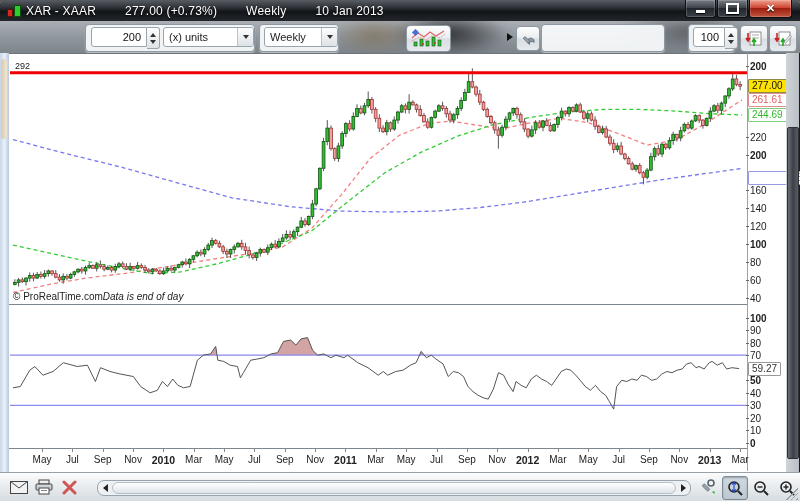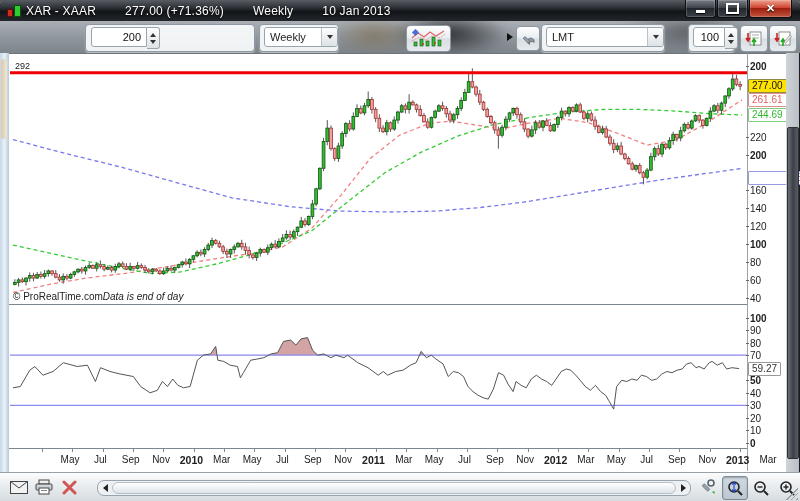--- a/index.html
+++ b/index.html
@@ -57,21 +57,21 @@
   
   .ptick{position:absolute;left:750px;font-size:10px;color:#222;line-height:11px;}
   .ptick.bold{font-weight:bold;}
   .ptick::before{content:"";position:absolute;left:-4px;top:5px;width:3px;height:1px;background:#666;}
   .pbox{position:absolute;left:748px;font-size:10px;line-height:12px;padding:0 3px;border:1px solid #999;background:#fff;border-radius:1px;}
   .pbox.last{background:#ffe300;color:#111;border-color:#8a8a4a;}
   .pbox.ma-red{color:#e06060;border-color:#e09090;}
   .pbox.ma-green{color:#2eb82e;border-color:#7fce7f;}
   .pbox.ma-blue{color:#7070dd;border-color:#9a9ae0;}
   .pbox.rsi-val{color:#333;border-color:#999;}
-  .xlabel{position:absolute;top:454px;font-size:10px;color:#222;transform:translateX(-50%);white-space:nowrap;margin-left:28px;}
+  .xlabel{position:absolute;top:454px;font-size:10px;color:#222;transform:translateX(-50%);white-space:nowrap;}
   .xlabel.year{font-weight:bold;font-size:10.5px;}
   .xtick{position:absolute;top:448px;width:1px;height:4px;background:#888;}
   
   .bottombar{position:absolute;left:0;top:472px;width:100%;height:29px;
     background:linear-gradient(180deg,#fbfcfd,#e7ebee 50%,#d6dbdf);border-top:1px solid #98a0a8;box-shadow:0 -1px 0 #fff inset;}
   .bicon{position:absolute;top:4px;width:22px;height:20px;display:flex;align-items:center;justify-content:center;border-radius:3px;}
   .hsb{position:absolute;top:7px;height:14px;background:#eef1f3;border:1px solid #9aa4ad;border-radius:7px;display:flex;align-items:center;}
   .hsb .thumb{position:absolute;left:14px;right:14px;top:1px;bottom:1px;background:linear-gradient(#ffffff,#dfe4e8);border-radius:6px;border:1px solid #b7c0c7;}
   .hsb-btn{position:absolute;top:0;width:14px;height:100%;display:flex;align-items:center;justify-content:center;}
   .tri-left{width:0;height:0;border-top:4px solid transparent;border-bottom:4px solid transparent;border-right:5px solid #222;}
@@ -87,21 +87,21 @@
 <div class="window">
 
   <div class="titlebar">
     <div class="app-icon">
       <div class="c1"></div>
         <div class="w2"></div>
         <div class="c2"></div>
     </div>
     <div class="title-text">
       <span>XAR - XAAR</span>
-      <span>277.00 (+71.36%)</span>
+      <span>277.00 (+0.73%)</span>
       <span>Weekly</span>
       <span>10 Jan 2013</span>
     </div>
     <div class="winbtns">
       <div class="winbtn">
           <div class="glyph-min"></div>
         </div>
       <div class="winbtn">
           <div class="glyph-max"></div>
         </div>
@@ -118,20 +118,26 @@
 
     <div class="pill" style="left:85px;top:3px;width:168px;height:26px;"></div>
     <div class="ctl" style="left:91px;top:6px;display:flex;">
       <div class="numbox" style="width:48px;">
           <input value="200" style="">
         </div>
       <div class="spin">
           <div class="tri-up"></div>
           <div class="tri-down"></div>
         </div>
+    </div>
+    <div class="ctl combo" style="left:163px;top:6px;width:84px;">
+      <span class="lbl">(x) units</span>
+      <span class="dd">
+          <span class="tri-down"></span>
+        </span>
     </div>
 
     <div class="pill" style="left:259px;top:3px;width:78px;height:26px;"></div>
     <div class="ctl combo" style="left:264px;top:6px;width:67px;">
       <span class="lbl">Weekly</span>
       <span class="dd">
           <span class="tri-down"></span>
         </span>
     </div>
 
@@ -152,26 +158,20 @@
 
     <div class="ctl expander" style="left:507px;top:12px;"></div>
 
     <div class="ctl btn7" style="left:516px;top:5px;width:22px;height:23px;">
       <svg width="15" height="15">
         <path d="M11.5 2 a3.4 3.4 0 1 0 2 4.6 l-2.6-0.4 -0.4-2.6 z" fill="#8e99a4" stroke="#5a646e" stroke-width="0.7" transform="rotate(90 7.5 7.5)"></path>
         <rect x="2" y="7.5" width="7" height="2.6" rx="1" fill="#9aa5b0" stroke="#5a646e" stroke-width="0.7" transform="rotate(45 5.5 8.8)"></rect>
       </svg>
     </div>
     <div class="pill" style="left:541px;top:3px;width:122px;height:26px;"></div>
-    <div class="ctl combo" style="left:546px;top:6px;width:111px;">
-      <span class="lbl">LMT</span>
-      <span class="dd">
-          <span class="tri-down"></span>
-        </span>
-    </div>
     <div class="pill" style="left:688px;top:3px;width:45px;height:26px;"></div>
     <div class="ctl" style="left:693px;top:6px;display:flex;">
       <div class="numbox" style="width:24px;">
           <input value="100" style="">
         </div>
       <div class="spin">
           <div class="tri-up"></div>
           <div class="tri-down"></div>
         </div>
     </div>

